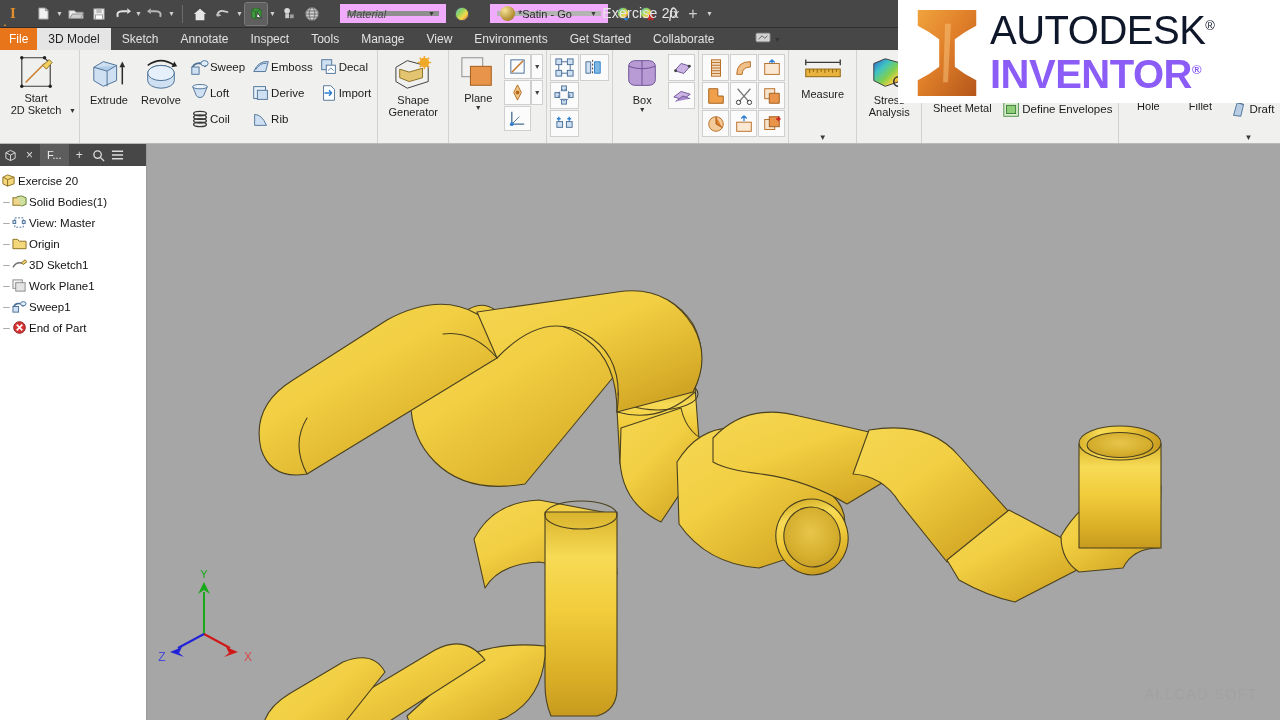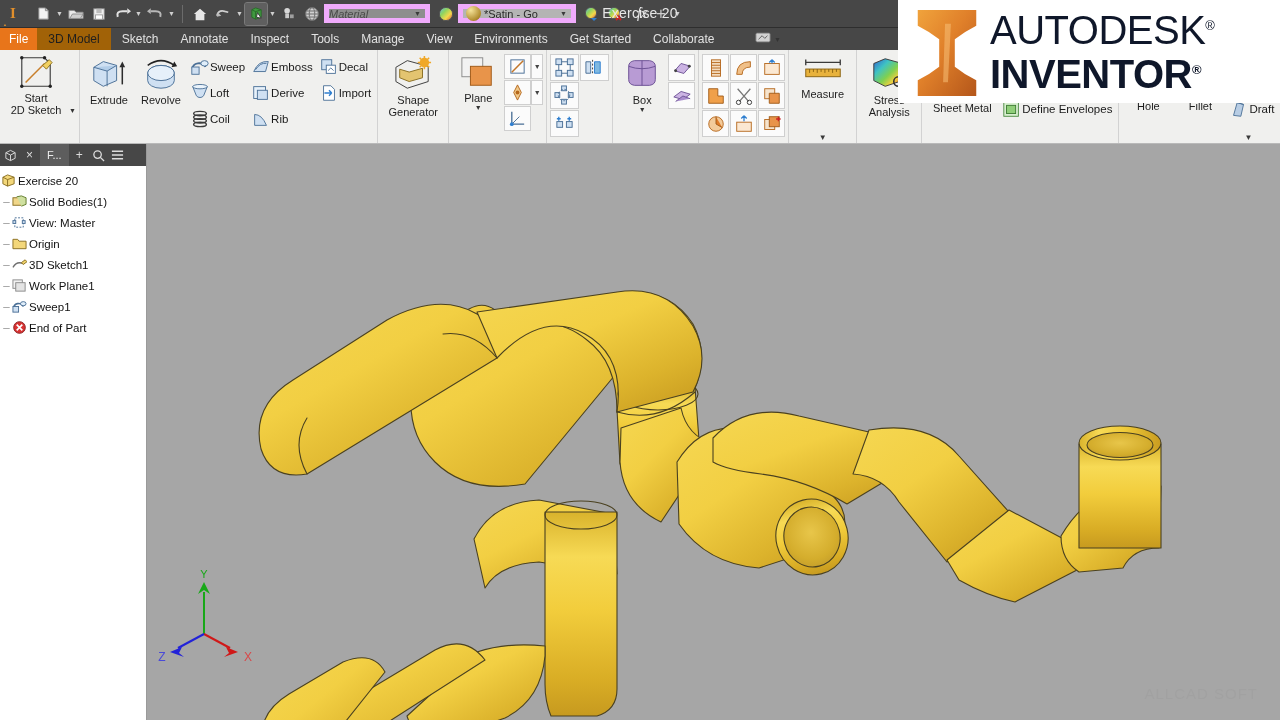--- a/index.html
+++ b/index.html
@@ -27,21 +27,21 @@
   .qbtn {
     width:22px; height:22px; display:flex; align-items:center; justify-content:center;
     color:#d8d8d8; font-size:13px; border-radius:2px;
   }
   .qbtn.active { background:#5f5f5f; outline:1px solid #7a7a7a; }
   .qcaret { width:9px; height:22px; display:flex; align-items:center; justify-content:center;
             color:#cfcfcf; font-size:7px; }
   .qsep { width:1px; height:18px; background:#6b6b6b; margin:0 5px; }
   .matbox {
     display:flex; align-items:center; height:19px; background:#9a9a9a;
-    border:5px solid #f0abfc; margin-left:0;
+    border:7px solid #f0abfc; margin-left:16px;
   }
   .matbox.grey { background:#8e8e8e; width:106px; }
   .matbox.light { background:#b4b4b4; width:118px; }
   .mat-swatch { width:15px;height:15px;border-radius:50%; margin:0 3px; flex:none; }
   .mat-label { flex:1; font-size:11px; color:#4a4a4a; font-style:italic; white-space:nowrap; overflow:hidden;}
   .mat-label.dark { color:#2b2b2b; font-style:normal; }
   .mat-caret { font-size:7px; color:#3a3a3a; padding:0 4px; }
   .tb-title {
     position:absolute; left:0; right:0; text-align:center; top:5px;
     color:#e6e6e6; font-size:14px; letter-spacing:.2px; pointer-events:none;
@@ -55,21 +55,21 @@
     background:#474747; display:flex; align-items:flex-end;
   }
   .tab-file {
     background:#e8751a; color:#fff; font-size:12px; height:22px; padding:0 9px;
     display:flex;align-items:center;
   }
   .tab {
     color:#e2e2e2; font-size:12px; height:22px; padding:0 11px;
     display:flex; align-items:center; white-space:nowrap;
   }
-  .tab.sel { background:#a16207; color:#1f1f1f; }
+  .tab.sel { background:#e5e5e5; color:#1f1f1f; }
   .tab-extra { margin-left:auto; display:flex; align-items:center; padding-right:6px; gap:3px;}
 
   
   .ribbon {
     position:absolute; left:0; top:50px; width:1280px; height:94px;
     background:#f0f0ee; border-bottom:1px solid #b9b9b9;
     display:flex; align-items:stretch; overflow:hidden;
   }
   .panel { display:flex; align-items:flex-start; padding:2px 3px 0 3px; position:relative; height:94px;}
   .panel + .panel { border-left:1px solid #d2d2d2; }
@@ -124,21 +124,21 @@
   }
 
   
   .logo-ov {
     position:absolute; right:0; top:0; width:382px; height:103px;
     background:#ffffff; display:flex; align-items:center; padding-left:10px;
   }
   .logo-mark { width:78px; height:92px; flex:none; }
   .logo-text { display:flex; flex-direction:column; line-height:1; margin-left:4px; }
   .logo-text .l1 { font-size:40px; letter-spacing:-0.5px; color:#0f172a; font-weight:400; position:relative;}
-  .logo-text .l2 { font-size:40px; letter-spacing:-0.5px; color:#0f172a; font-weight:bold; margin-top:4px; position:relative;}
+  .logo-text .l2 { font-size:40px; letter-spacing:-0.5px; color:#8b5cf6; font-weight:bold; margin-top:4px; position:relative;}
   .reg { font-size:13px; vertical-align:super; }
 </style>
 </head>
 <body>
 
 <div id="app">
 
   <div class="titlebar">
     <div class="tb-logo">I<span class="sub">▲</span></div>
 

